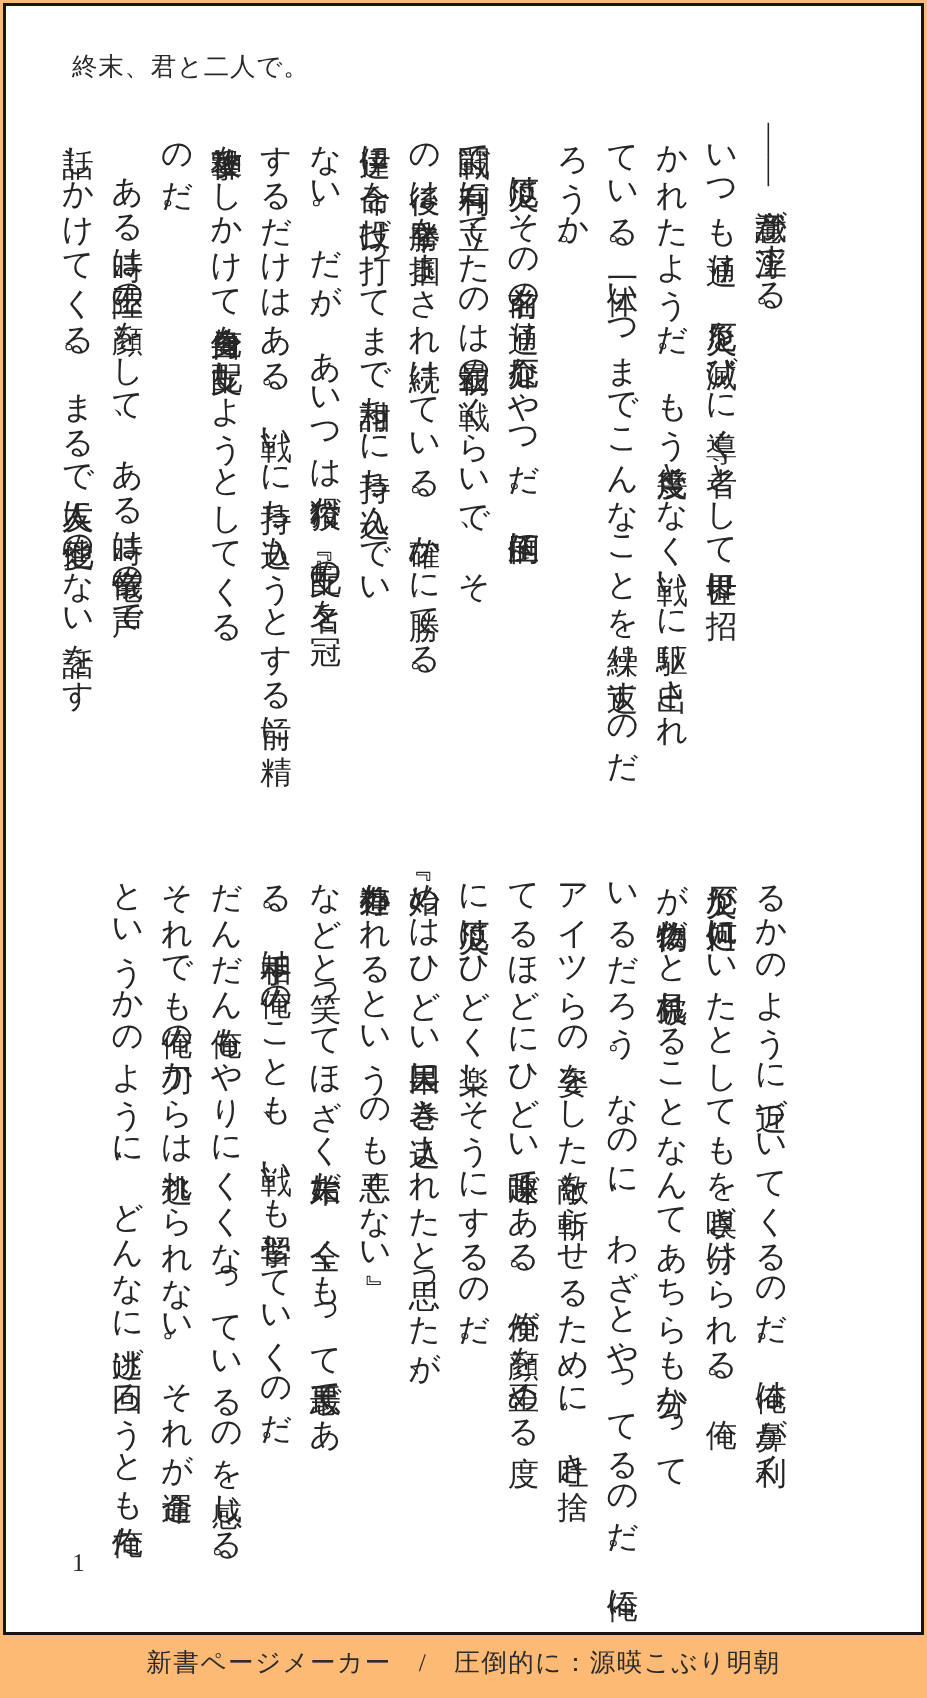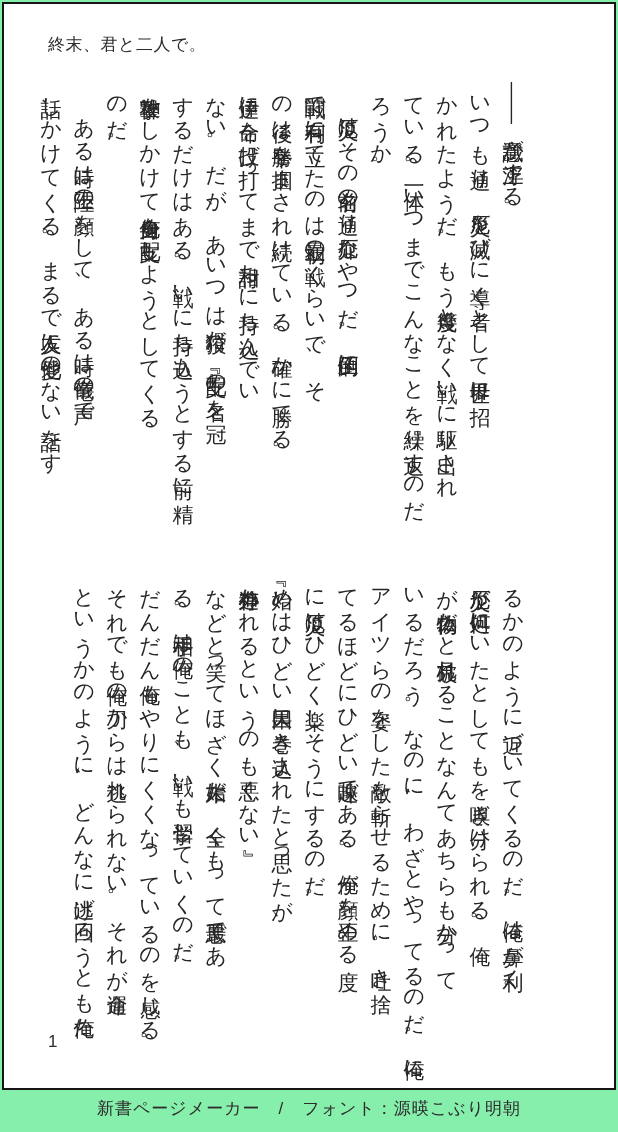--- a/index.html
+++ b/index.html
@@ -1,23 +1,23 @@
 <!DOCTYPE html>
 <html><head>
 <meta charset="utf-8">
 <style>
   * { margin: 0; padding: 0; box-sizing: border-box; }
   html, body { background: #ffffff; }
   .canvas {
     position: relative;
     width: 618px;
     height: 1132px;
-    background: #86efac;
+    background: #fdba74;
     overflow: hidden;
-    font-family: Liberation Sans, sans-serif;
+    font-family: Liberation Serif, serif;
     color: #262626;
   }
   .page-border {
     position: absolute;
     left: 2px;
     top: 2px;
     width: 614px;
     height: 1088px;
     border: 2px solid #151515;
     background: #ffffff;
@@ -99,14 +99,14 @@
       <div class="vline">存外追われるというのも悪くない』</div>
       <div class="vline">などと笑ってほざく始末だ。全くもって最悪であ</div>
       <div class="vline">る。相手は俺のことも、戦いも学習していくのだ。</div>
       <div class="vline">だんだん俺もやりにくくなっているのを感じる。</div>
       <div class="vline">それでも俺の刃からは逃れられない。それが運命</div>
       <div class="vline">というかのように、どんなに逃げ回ろうとも俺た</div>
     </div>
 
   <div class="page-number">1</div>
 
-  <div class="footer-credit">新書ページメーカー　/　フォント：源暎こぶり明朝</div>
+  <div class="footer-credit">新書ページメーカー　/　圧倒的に：源暎こぶり明朝</div>
 </div>
 
 </body></html>

